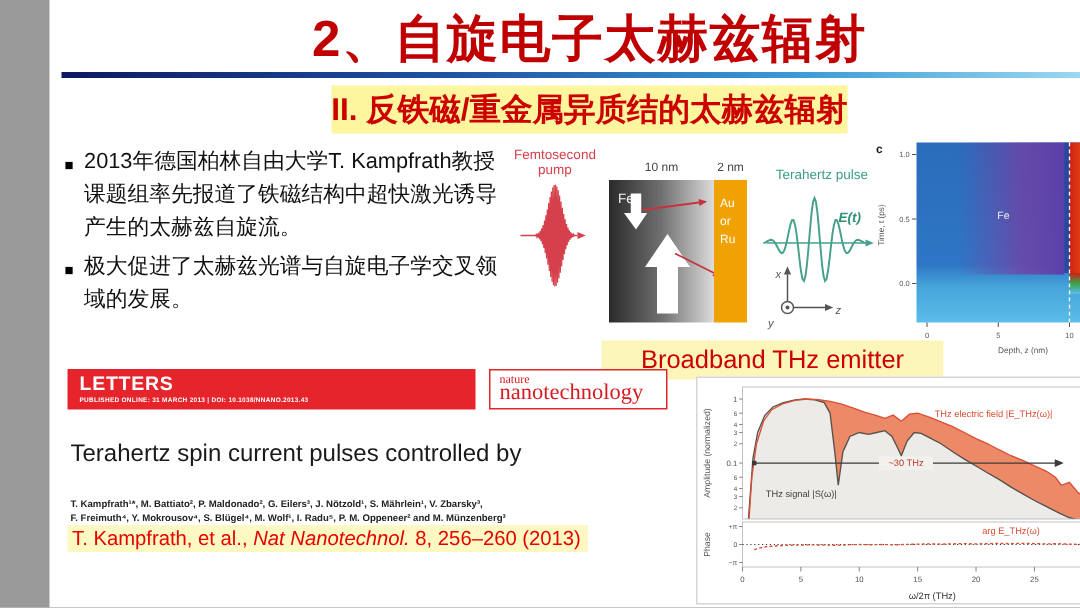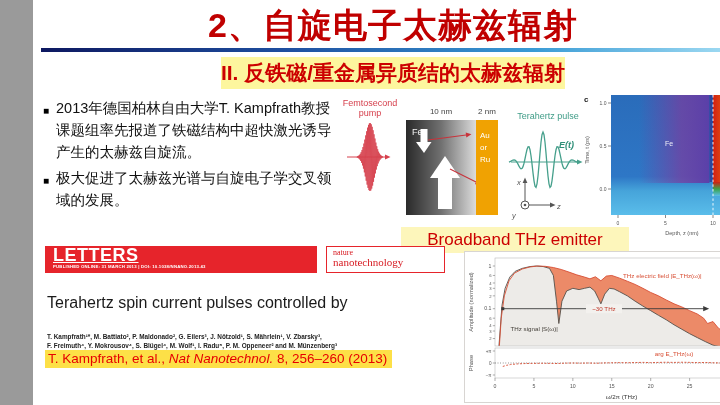--- a/index.html
+++ b/index.html
@@ -13,30 +13,30 @@
   .subtitle{display:inline-block;background:#fdf69e;color:#cc0000;
             font-size:21px;font-weight:bold;padding:2px 0;}
   .bullets{position:absolute;top:98px;left:10px;width:294px;margin:0;padding:0;list-style:none;}
   .bullet{display:flex;font-size:14.5px;color:#111;line-height:1.5;margin-bottom:5px;}
   .marker{font-size:10px;margin:5px 7px 0 0;color:#000;flex:0 0 auto;}
   .broadband{position:absolute;top:227px;left:368px;width:228px;height:26px;background:#fdf6bb;
              color:#cc0000;font-size:17px;font-weight:normal;text-align:center;line-height:26px;}
   .paper{position:absolute;top:245px;left:12px;width:420px;height:132px;}
   .banner{position:absolute;top:1px;left:0;width:272px;height:27px;background:#e6242b;color:#fff;
           padding:3px 0 0 8px;box-sizing:border-box;}
-  .banner-title{font-size:18px;font-weight:bold;letter-spacing:.5px;line-height:13px;text-decoration:underline;}
+  .banner-title{font-size:13px;font-weight:bold;letter-spacing:.5px;line-height:13px;}
   .banner-sub{font-size:4.3px;margin-top:2px;font-weight:bold;letter-spacing:.2px;}
   .journal-logo{position:absolute;top:1px;left:281px;width:119px;height:27px;border:1px solid #e6242b;
                 box-sizing:border-box;background:#fff;color:#d71920;
                 font-family:"Liberation Serif",serif;padding:2px 0 0 6px;}
   .j1{font-size:8px;line-height:8px;}
-  .j2{font-size:11px;line-height:11px;}
+  .j2{font-size:15px;line-height:11px;}
   .paper-title{position:absolute;top:49px;left:2px;font-size:16px;font-weight:normal;color:#1a1a1a;line-height:1.15;}
   .authors{position:absolute;top:87px;left:2px;font-size:6.4px;font-weight:bold;color:#222;line-height:1.45;}
-  .citation{position:absolute;top:105px;left:0;background:#fde047;color:#e60000;
+  .citation{position:absolute;top:105px;left:0;background:#fef9c3;color:#e60000;
             font-size:13.5px;padding:1px 5px 2px 3px;white-space:nowrap;}
   .citation .it{font-style:italic;}
   svg{position:absolute;overflow:visible;}
   #diagram-svg{left:300px;top:93px;}
   #heatmap-svg{left:548px;top:88px;}
   #spectrum-svg{left:431px;top:251px;border:1px solid #d8d5d2;background:#fff;overflow:hidden;}
   svg text{font-family:"Liberation Sans",sans-serif;}
 </style>
 </head>
 <body>

